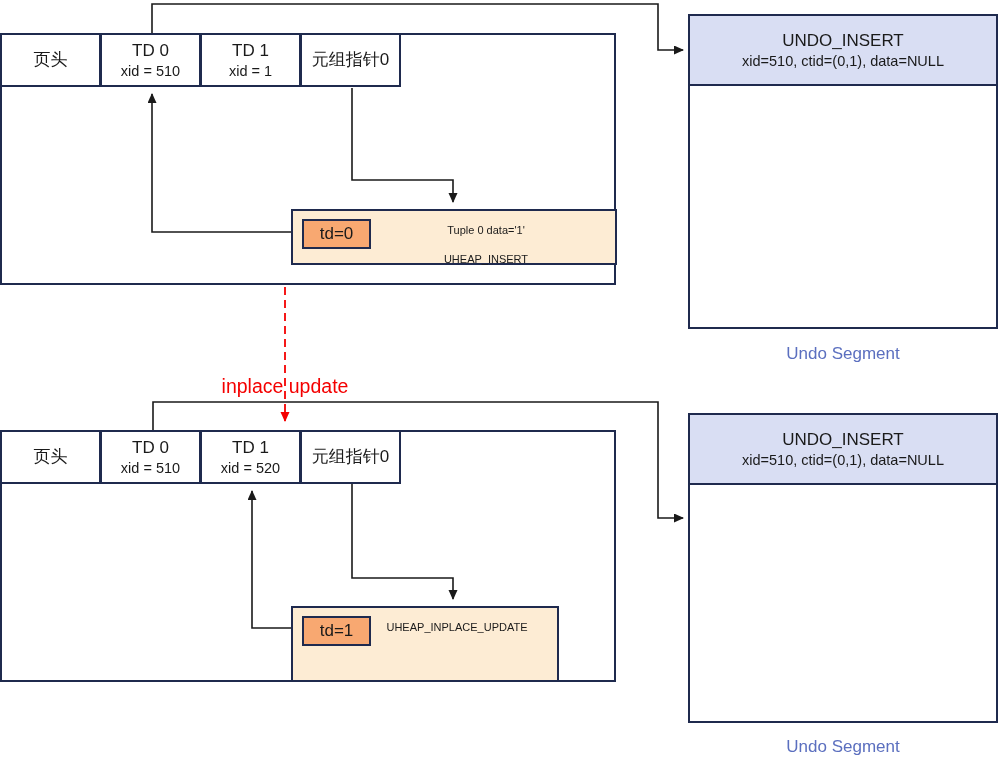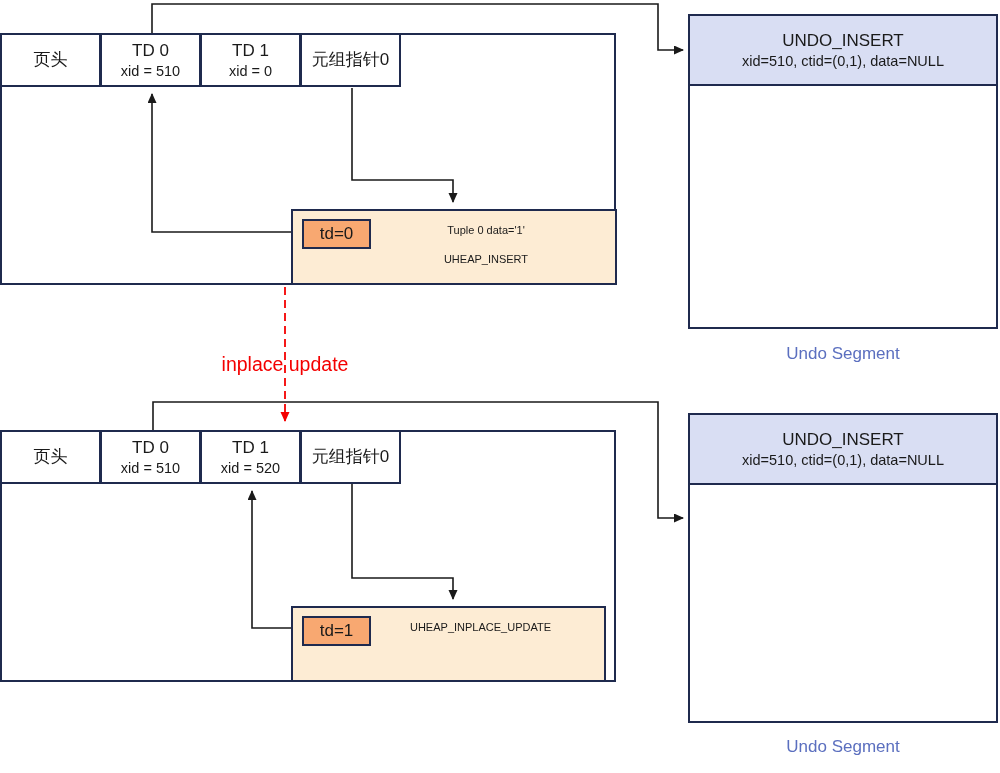--- a/index.html
+++ b/index.html
@@ -81,64 +81,64 @@
 
   <div class="box hcell" style="left:0;top:33px;width:101px;height:54px;">
     <span class="cell-single">页头</span>
   </div>
   <div class="box hcell" style="left:100px;top:33px;width:101px;height:54px;">
     <span class="cell-title">TD 0</span>
     <span class="cell-sub">xid = 510</span>
   </div>
   <div class="box hcell" style="left:200px;top:33px;width:101px;height:54px;">
     <span class="cell-title">TD 1</span>
-    <span class="cell-sub">xid = 0</span>
+    <span class="cell-sub">xid = 1</span>
   </div>
   <div class="box hcell" style="left:300px;top:33px;width:101px;height:54px;">
     <span class="cell-single">元组指针0</span>
   </div>
 
-  <div class="box tuple" style="left:291px;top:209px;width:326px;height:76px;">
+  <div class="box tuple" style="left:291px;top:209px;width:326px;height:56px;">
     <div class="tdchip">
       <span>td=0</span>
     </div>
     <div class="tuple-text">
       <div>Tuple 0 data='1'</div>
       <div>UHEAP_INSERT</div>
     </div>
   </div>
 
   <div class="box undo" style="left:688px;top:14px;width:310px;height:315px;">
     <div class="undo-rec" style="height:70px;">
       <span class="rec-title">UNDO_INSERT</span>
       <span class="rec-detail">xid=510, ctid=(0,1), data=NULL</span>
     </div>
   </div>
   <div class="seg-label" style="left:688px;top:344px;">Undo Segment</div>
 
-  <div class="transition-label" style="left:210px;top:353px;width:150px;">inplace update</div>
+  <div class="transition-label" style="left:210px;top:375px;width:150px;">inplace update</div>
 
   <div class="box page" style="left:0;top:430px;width:616px;height:252px;"></div>
 
   <div class="box hcell" style="left:0;top:430px;width:101px;height:54px;">
     <span class="cell-single">页头</span>
   </div>
   <div class="box hcell" style="left:100px;top:430px;width:101px;height:54px;">
     <span class="cell-title">TD 0</span>
     <span class="cell-sub">xid = 510</span>
   </div>
   <div class="box hcell" style="left:200px;top:430px;width:101px;height:54px;">
     <span class="cell-title">TD 1</span>
     <span class="cell-sub">xid = 520</span>
   </div>
   <div class="box hcell" style="left:300px;top:430px;width:101px;height:54px;">
     <span class="cell-single">元组指针0</span>
   </div>
 
-  <div class="box tuple" style="left:291px;top:606px;width:315px;height:76px;">
+  <div class="box tuple" style="left:291px;top:606px;width:268px;height:76px;">
     <div class="tdchip">
       <span>td=1</span>
     </div>
     <div class="tuple-text">
       <div>UHEAP_INPLACE_UPDATE</div>
     </div>
   </div>
 
   <div class="box undo" style="left:688px;top:413px;width:310px;height:310px;">
     <div class="undo-rec" style="height:70px;">

